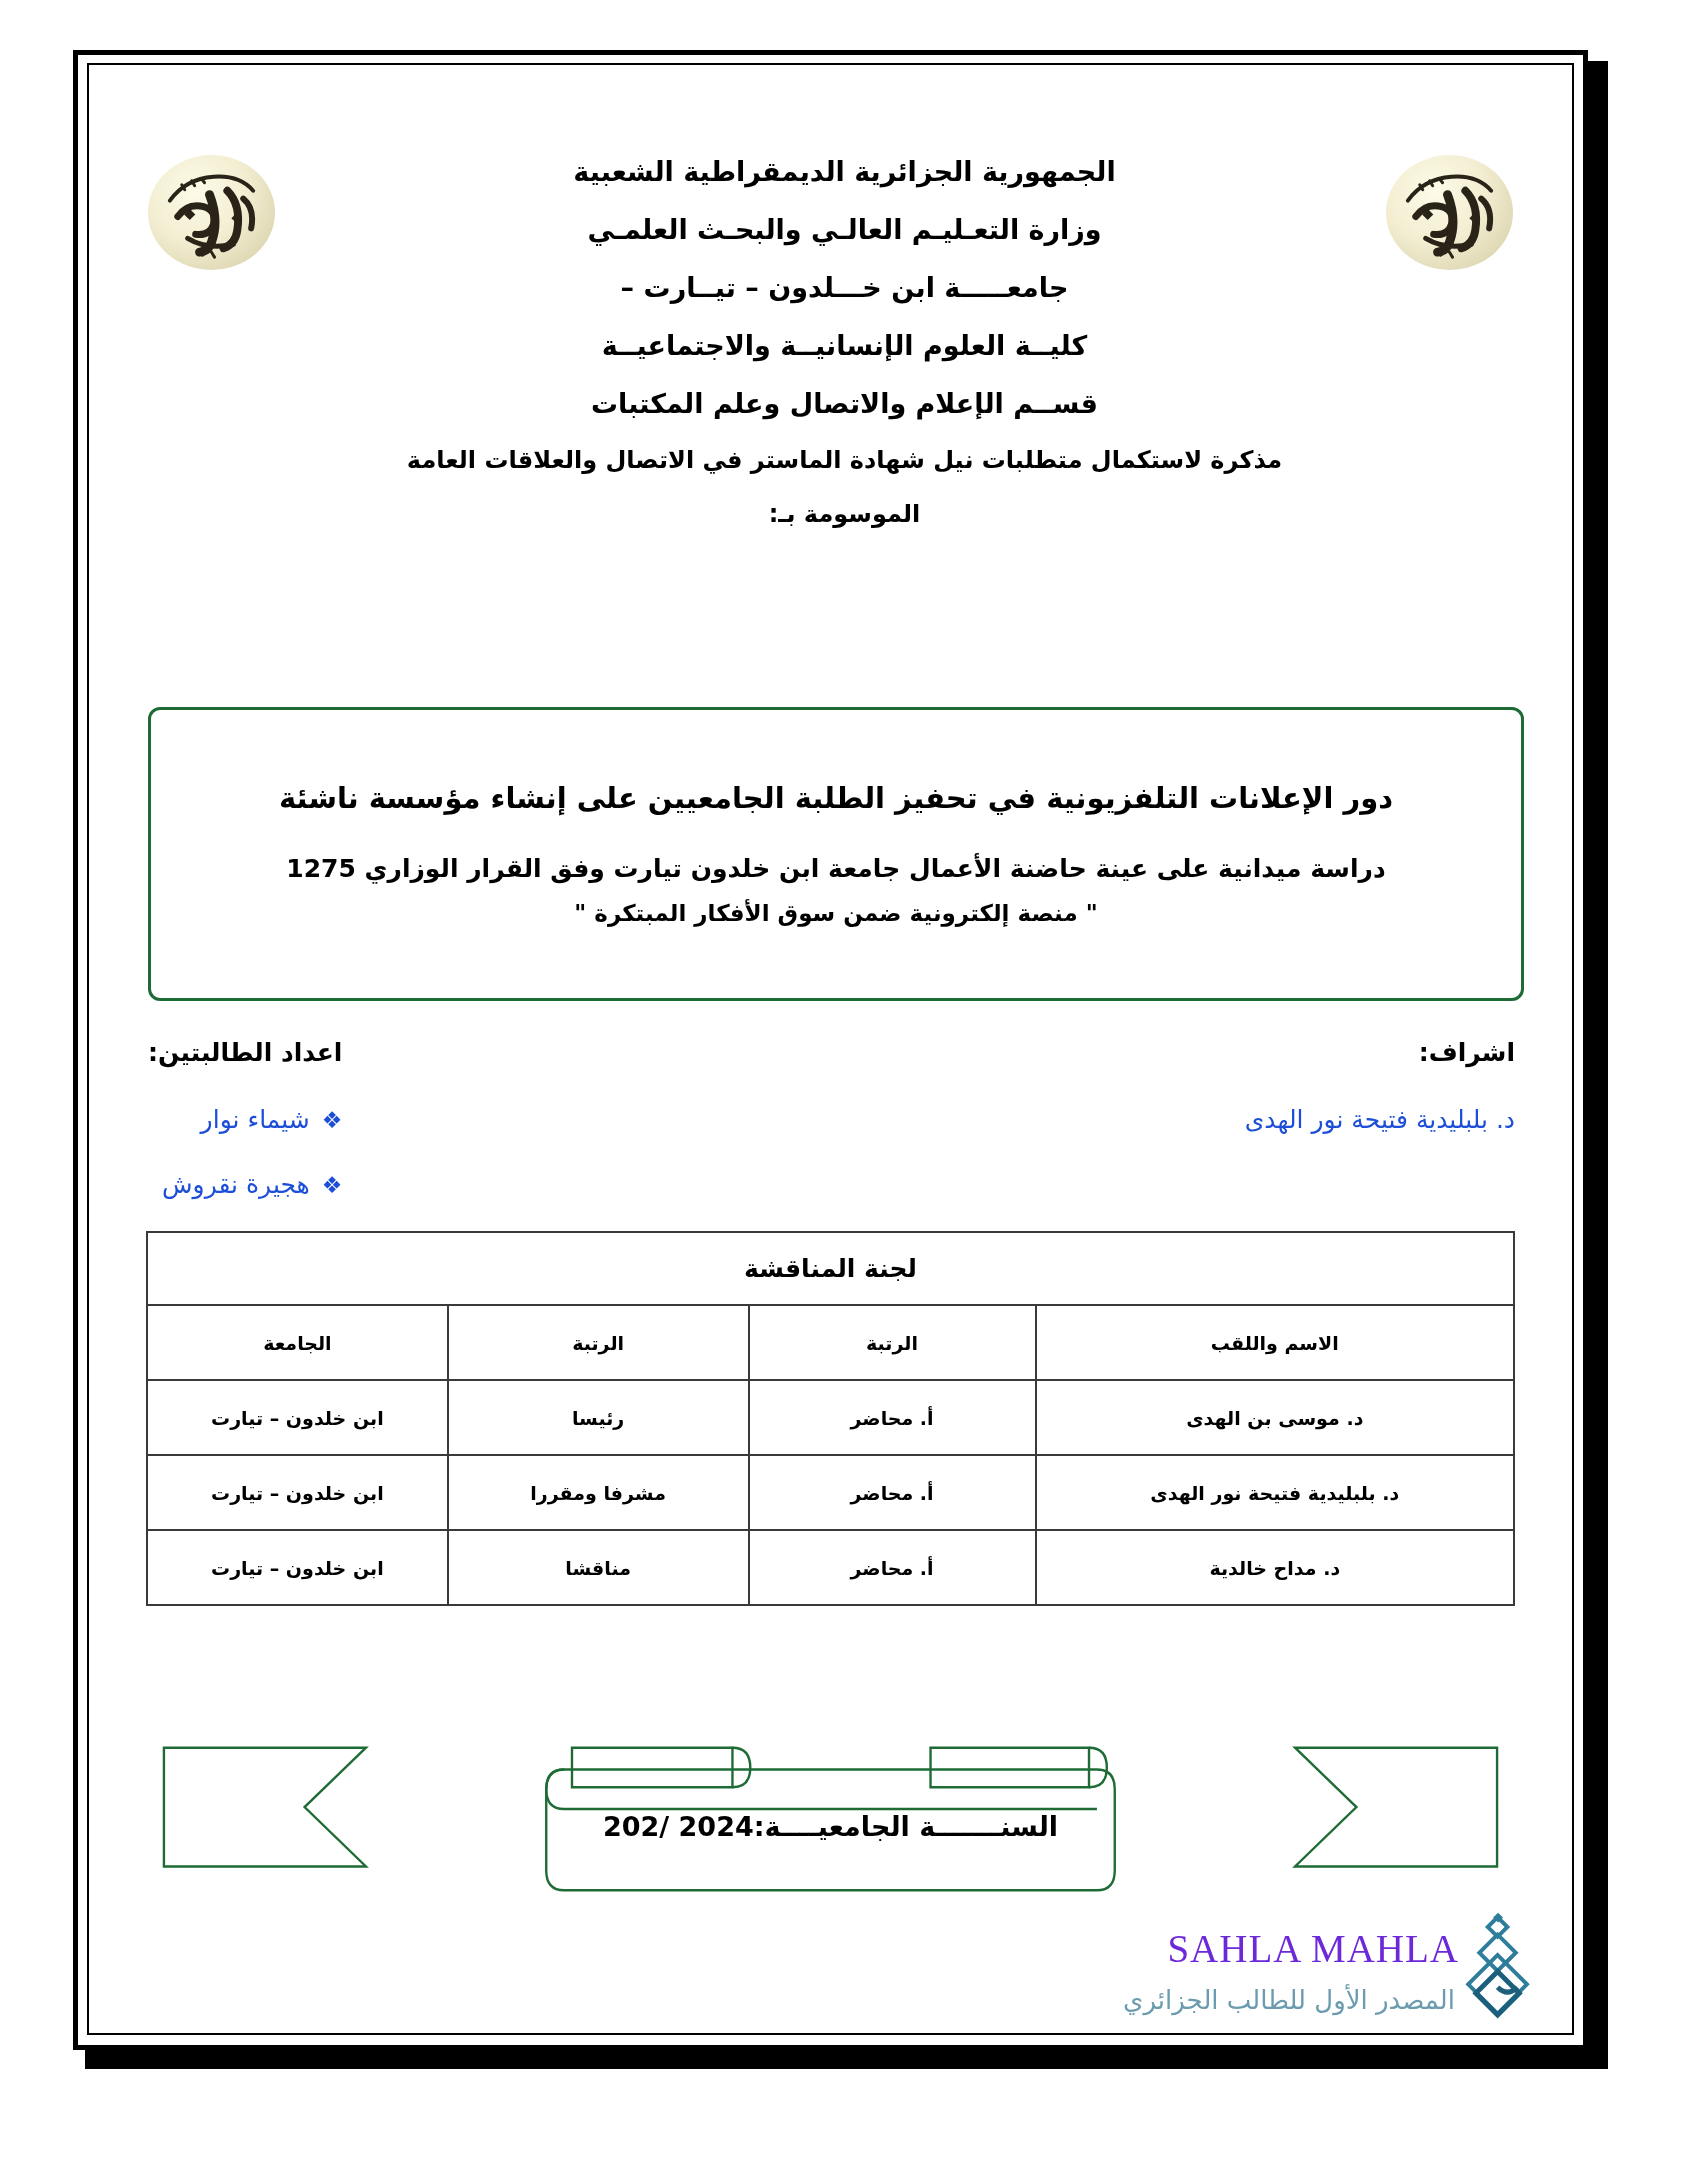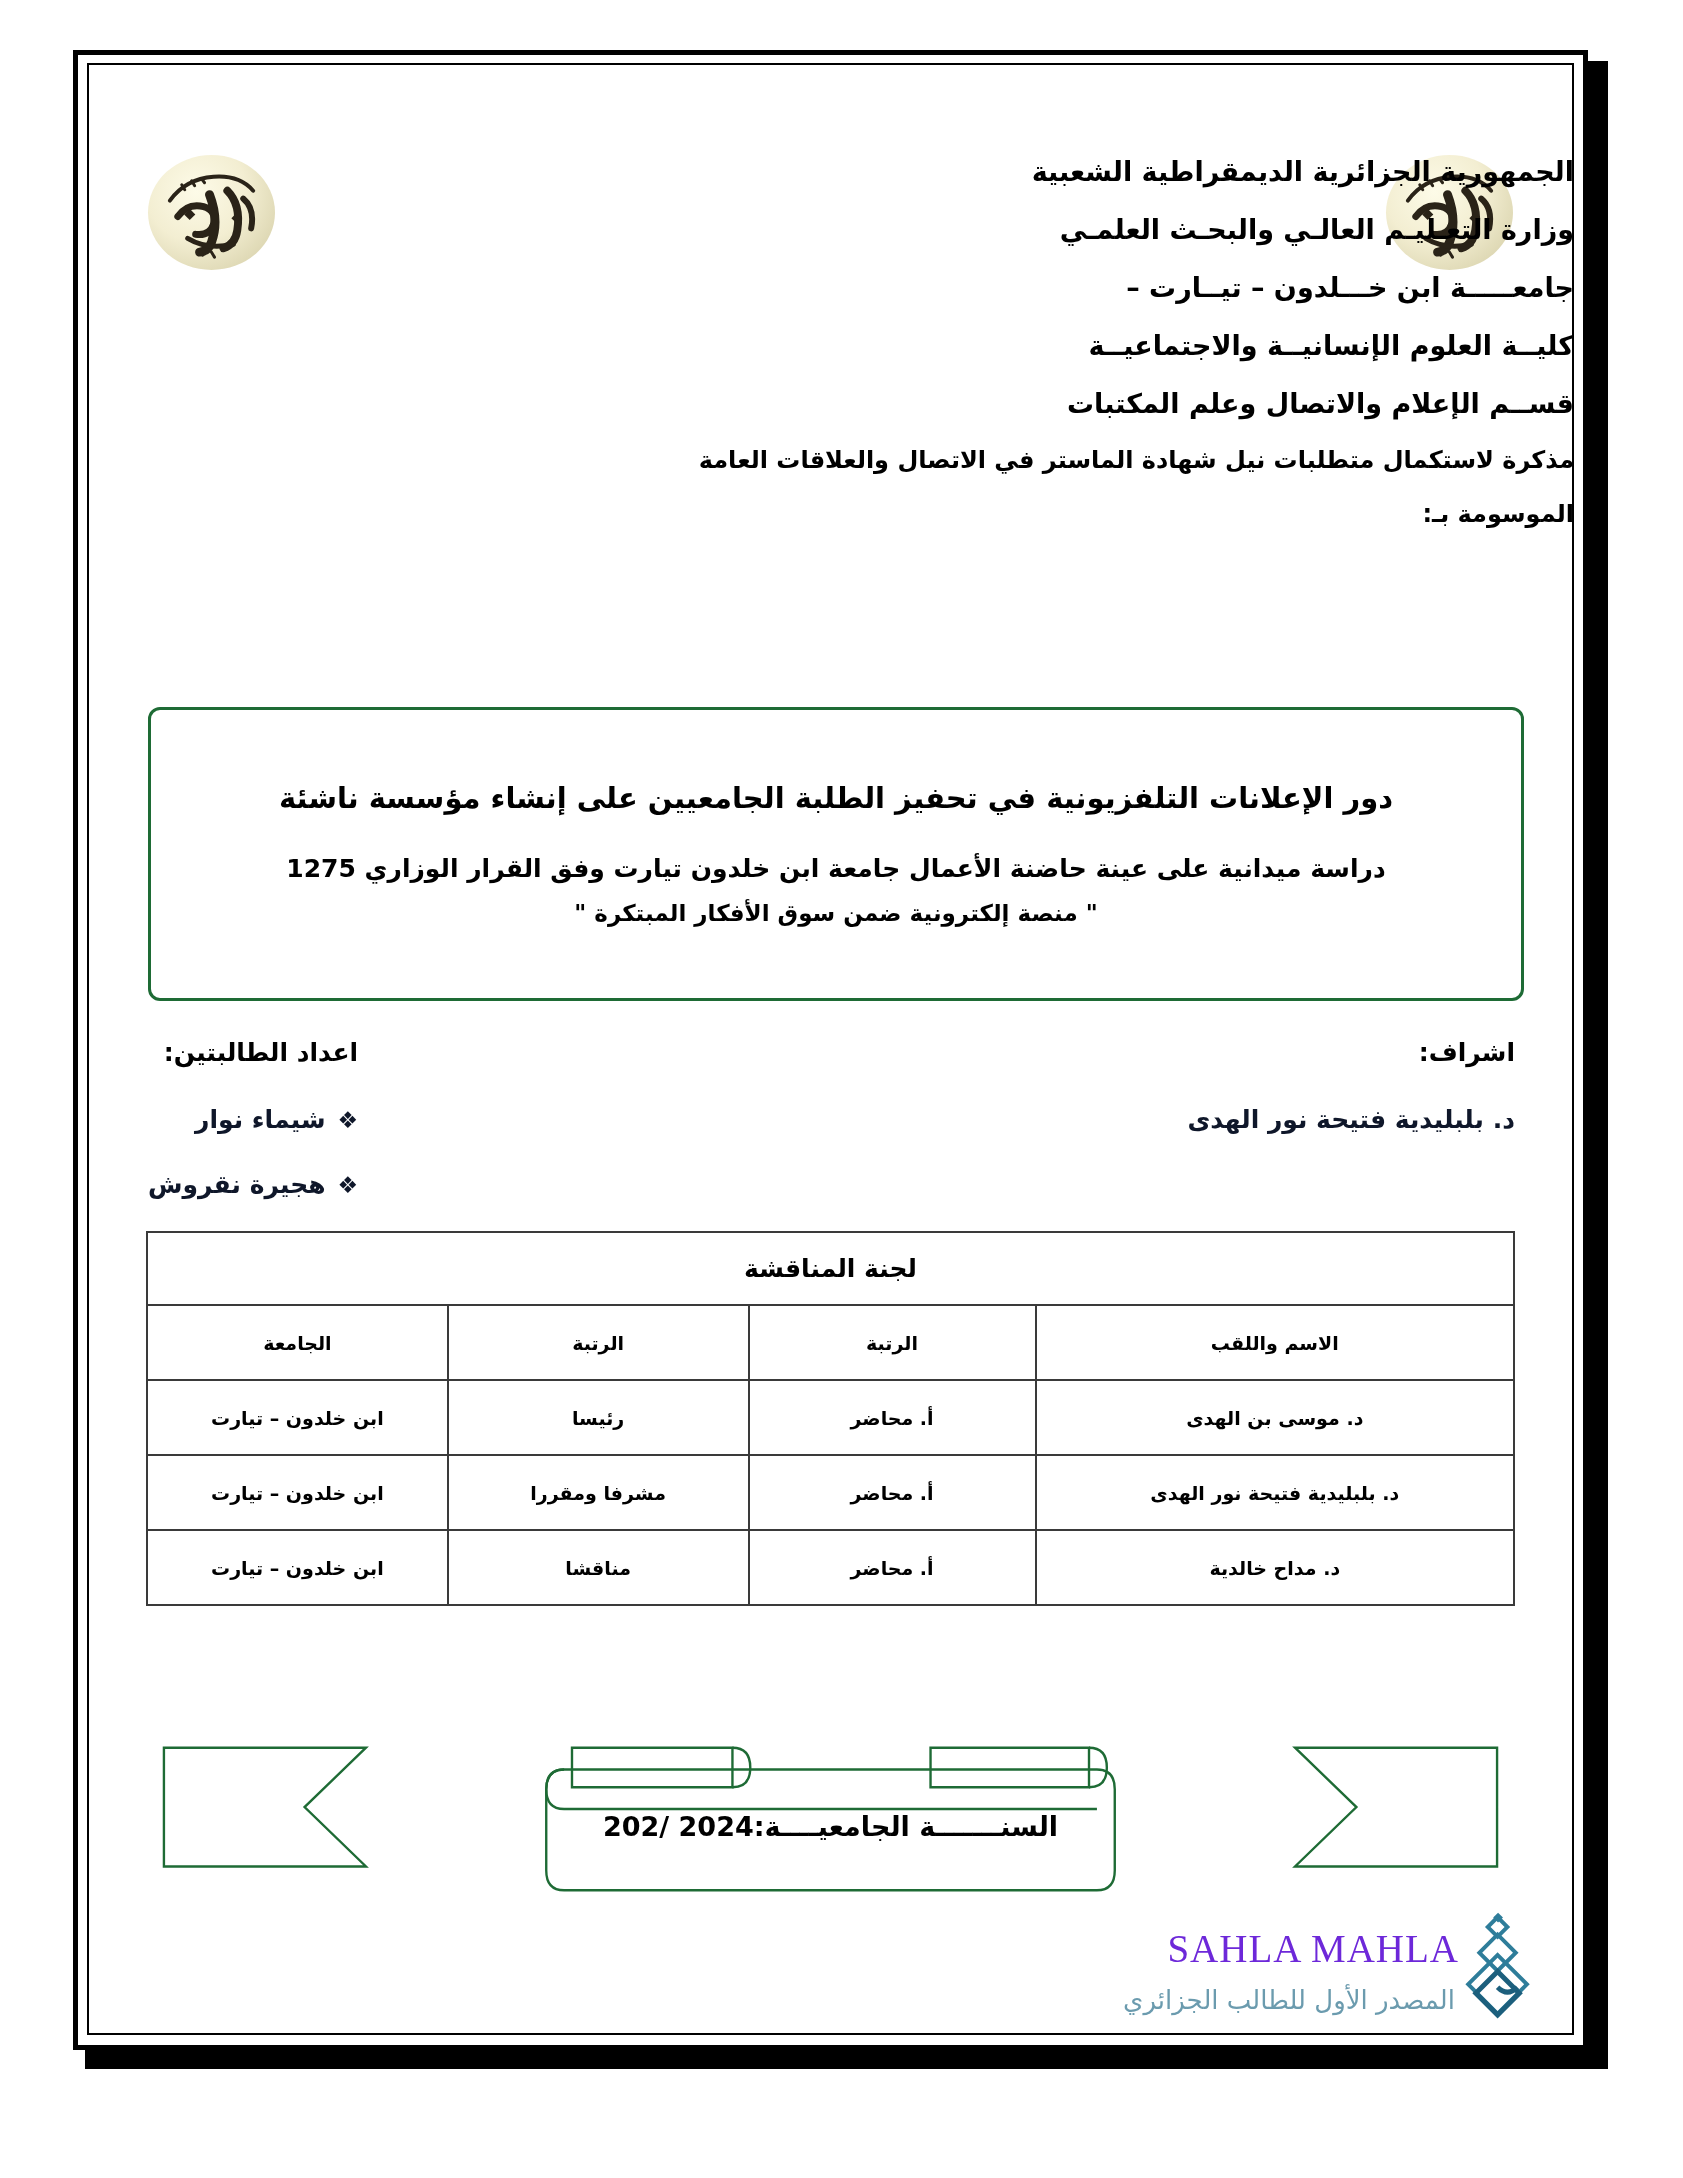--- a/index.html
+++ b/index.html
@@ -67,20 +67,21 @@
   .logo-left  { left: 61px;  top: 92px; }
   .logo-right { right: 61px; top: 92px; }
   .logo svg { display: block; width: 100%; height: 100%; }
 
   
   .header-block {
     position: absolute;
     left: 0;
     right: 0;
     top: 95px;
+    text-align: center;
     padding-left: 28px;
   }
   .hdr-line {
     font-family: "DejaVu Sans", "Liberation Sans", sans-serif;
     font-weight: bold;
     color: #000000;
     font-size: 27px;
     line-height: 1.0;
     margin: 0 0 31px 0;
     direction: rtl;
@@ -148,23 +149,23 @@
   .people-col.right { text-align: right; margin-right: 0; }
   .people-head {
     font-weight: bold;
     font-size: 25px;
     color: #000000;
     margin-bottom: 38px;
     white-space: nowrap;
   }
   .people-head.sup { padding-right: 0; }
   .person {
-    font-weight: bold;
+    font-weight: normal;
     font-size: 25px;
-    color: #0f172a;
+    color: #1d4ed8;
     margin-bottom: 36px;
     white-space: nowrap;
   }
   .bullet {
     display: inline-block;
     margin-left: 12px;
     font-size: 23px;
     line-height: 1;
   }
 

